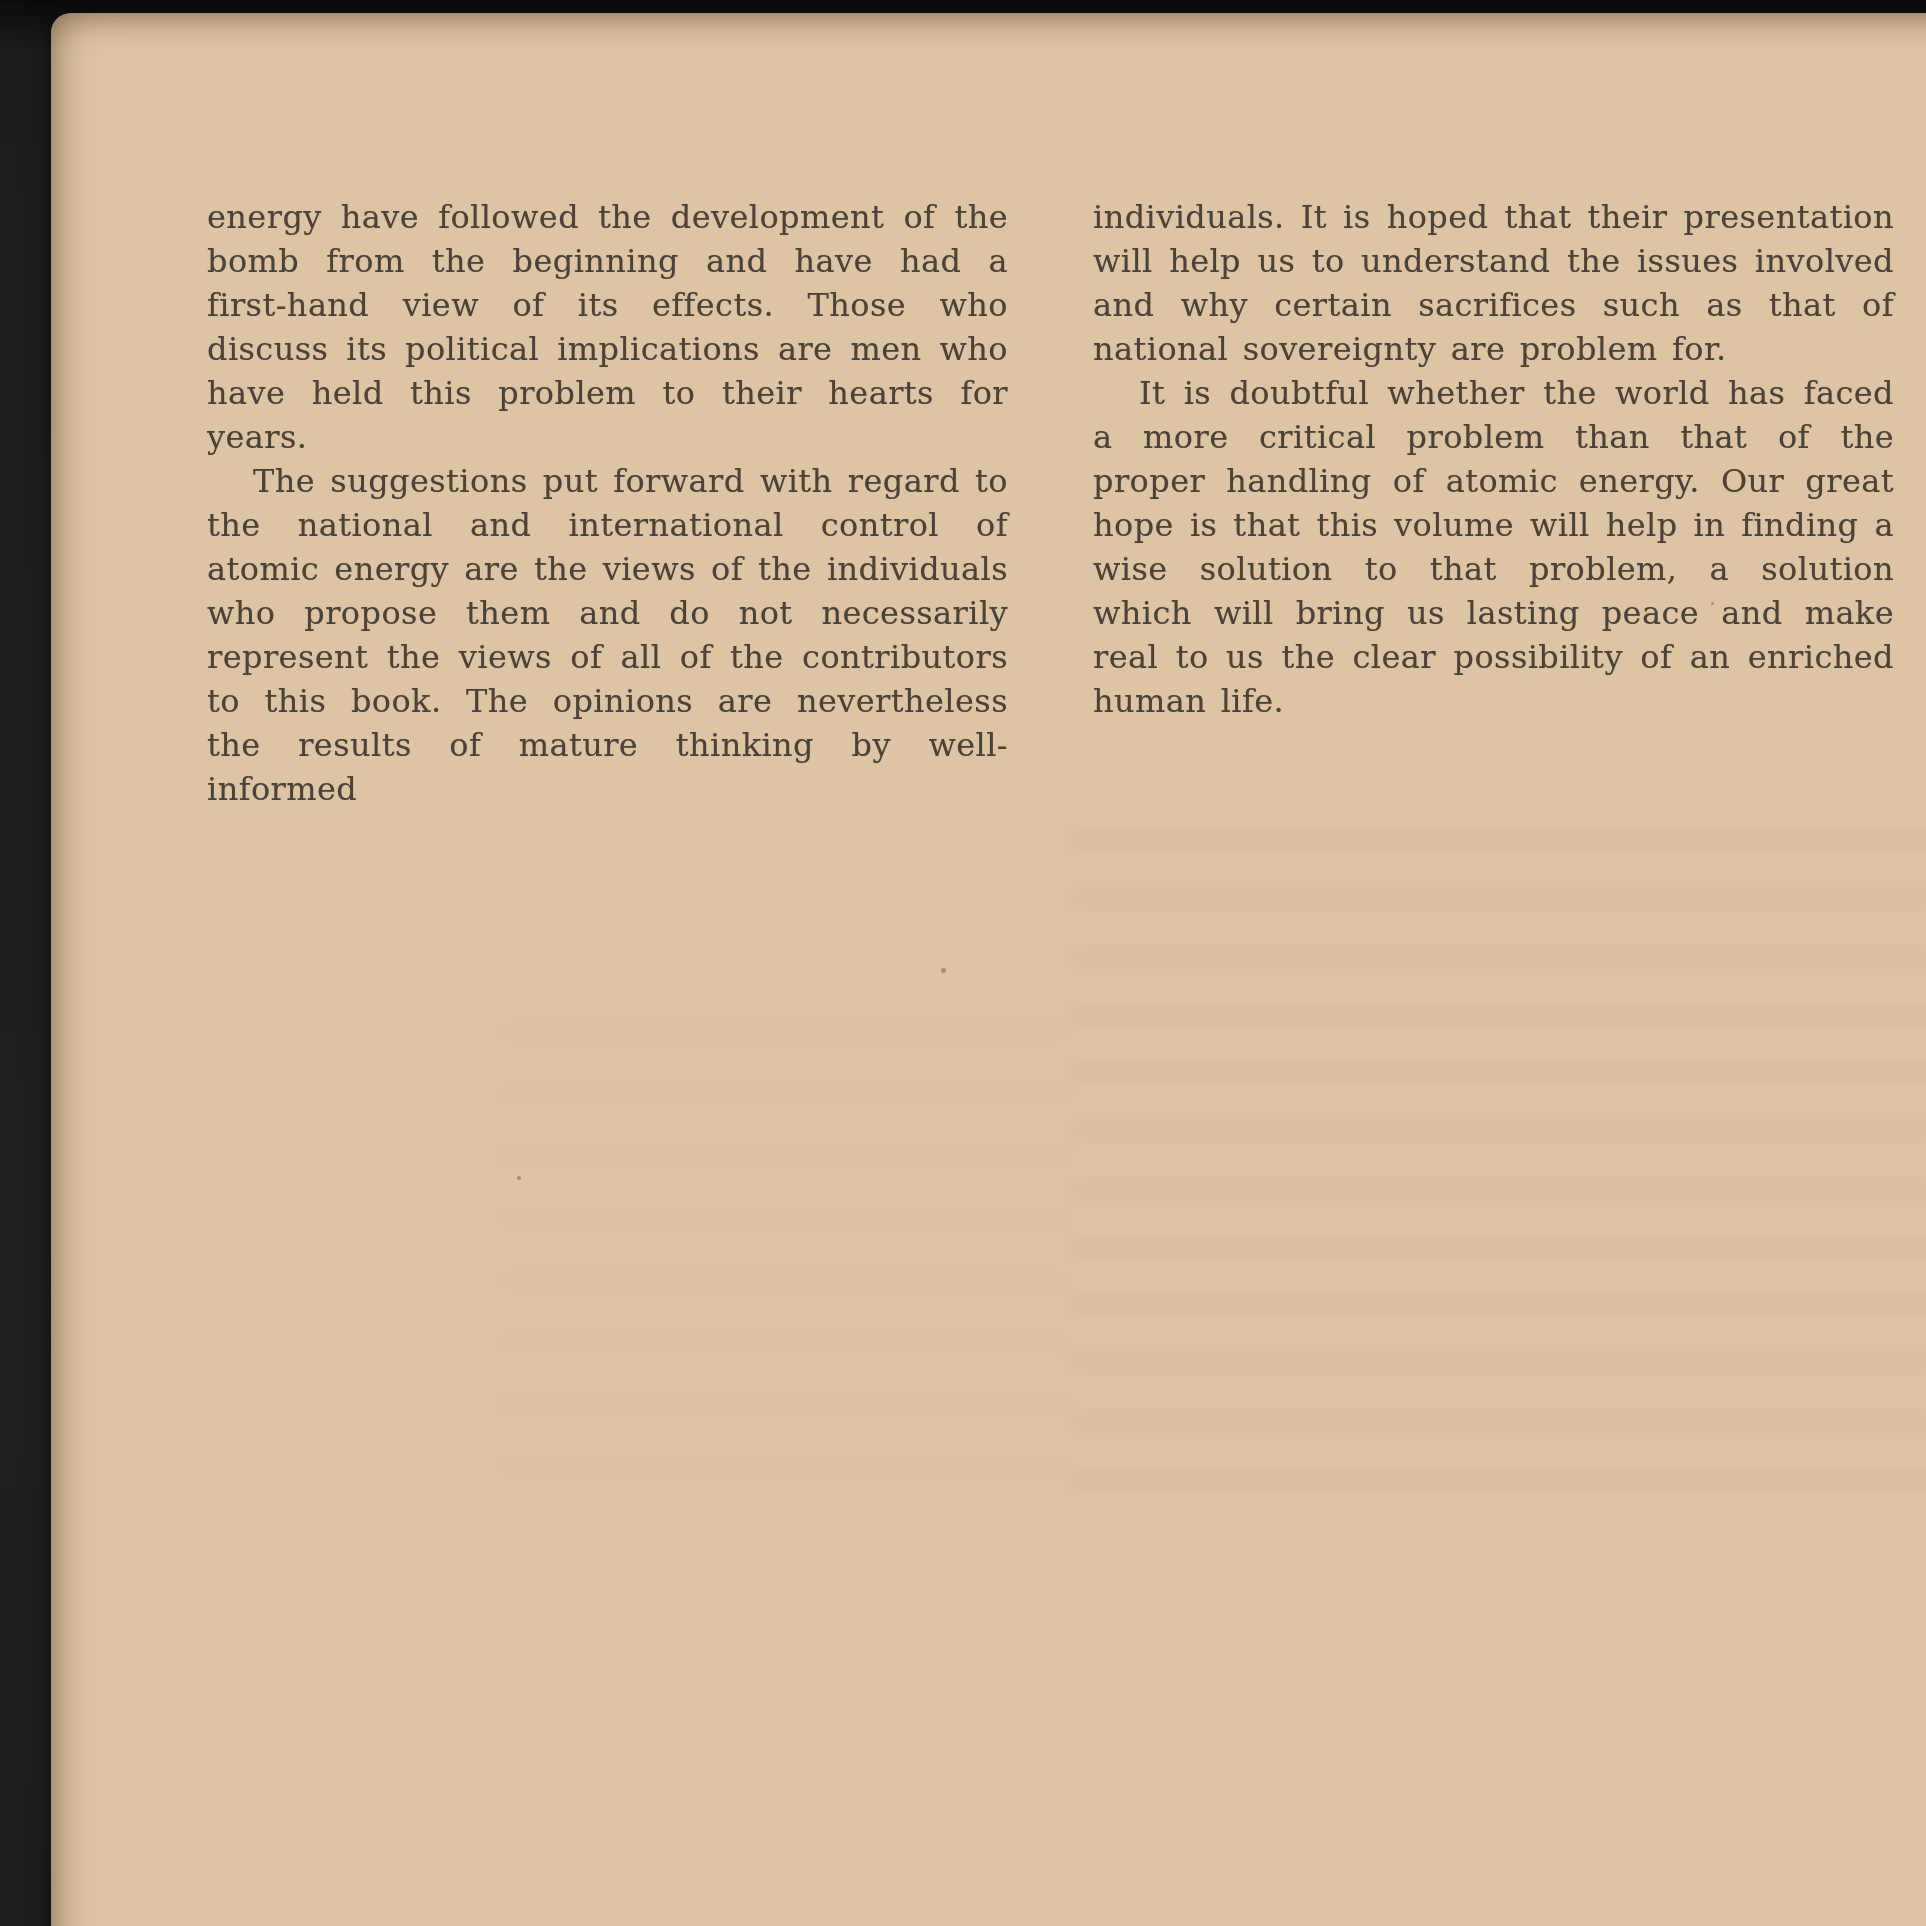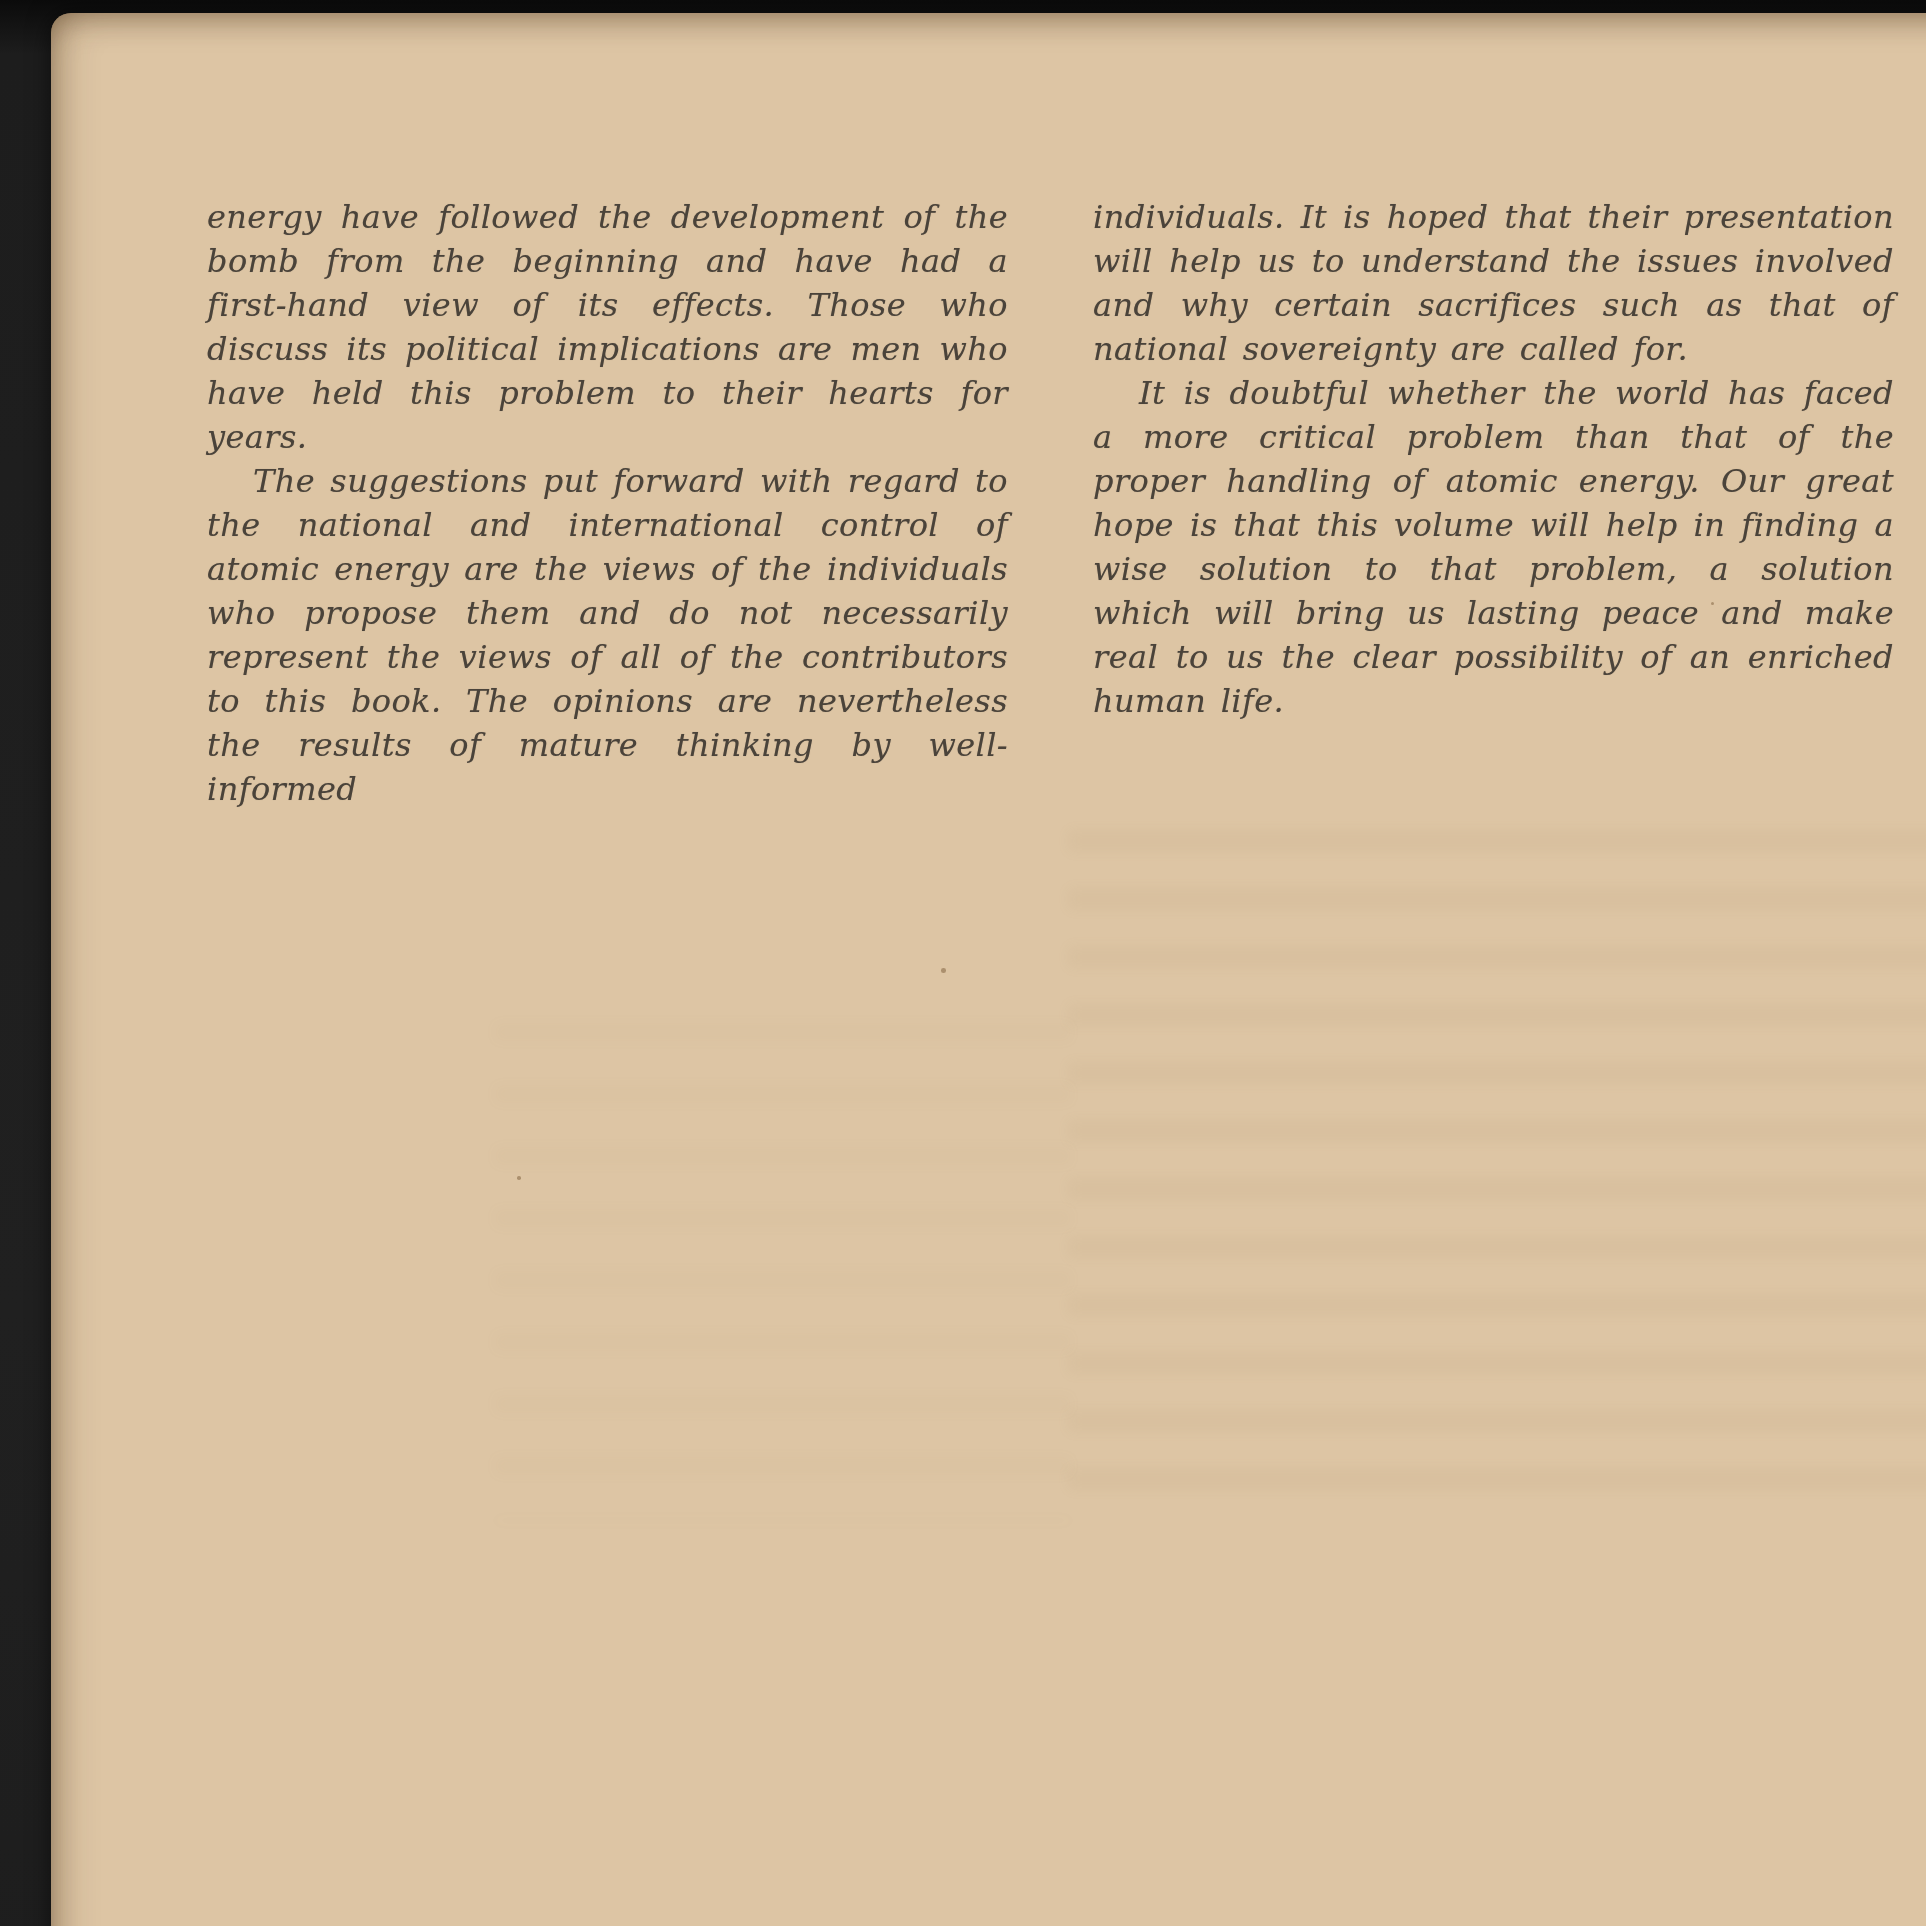--- a/index.html
+++ b/index.html
@@ -64,21 +64,20 @@
     width: 1687px;
     display: flex;
     gap: 85px;
   }
   .column {
     width: 801px;
   }
   .column p {
     margin: 0;
     font-family: "DejaVu Serif", serif;
-    font-style: italic;
     font-size: 32px;
     line-height: 44px;
     letter-spacing: 0.4px;
     word-spacing: 3.9px;
     text-align: justify;
     color: #4a433a;
     text-shadow: 0 0 0.8px rgba(74,67,58,0.35);
   }
   .column p.indent {
     text-indent: 46px;
@@ -98,21 +97,21 @@
 
     <div class="speck" style="left:466px; top:1163px; width:3.5px; height:3.5px;"></div>
     <div class="speck" style="left:1660px; top:589px; width:3.1px; height:3.1px;"></div>
 
     <div class="text-block">
       <div class="column">
         <p>energy have followed the development of the bomb from the beginning and have had a first-hand view of its effects. Those who discuss its political implications are men who have held this problem to their hearts for years.</p>
         <p class="indent">The suggestions put forward with regard to the national and international control of atomic energy are the views of the individuals who propose them and do not necessarily represent the views of all of the contributors to this book. The opinions are nevertheless the results of mature thinking by well-informed</p>
       </div>
       <div class="column">
-        <p>individuals. It is hoped that their presentation will help us to understand the issues involved and why certain sacrifices such as that of national sovereignty are called for.</p>
+        <p>individuals. It is hoped that their presentation will help us to understand the issues involved and why certain sacrifices such as that of national sovereignty are problem for.</p>
         <p class="indent">It is doubtful whether the world has faced a more critical problem than that of the proper handling of atomic energy. Our great hope is that this volume will help in finding a wise solution to that problem, a solution which will bring us lasting peace and make real to us the clear possibility of an enriched human life.</p>
       </div>
     </div>
 
   </div>
 
 </div>
 
 
 </body></html>

